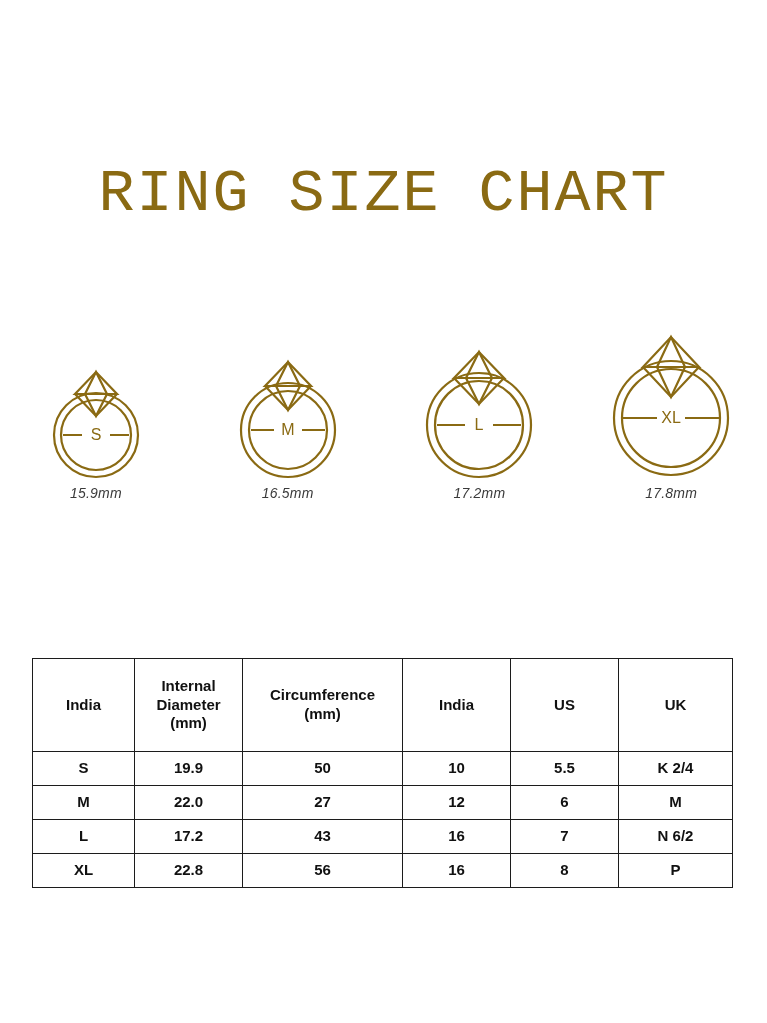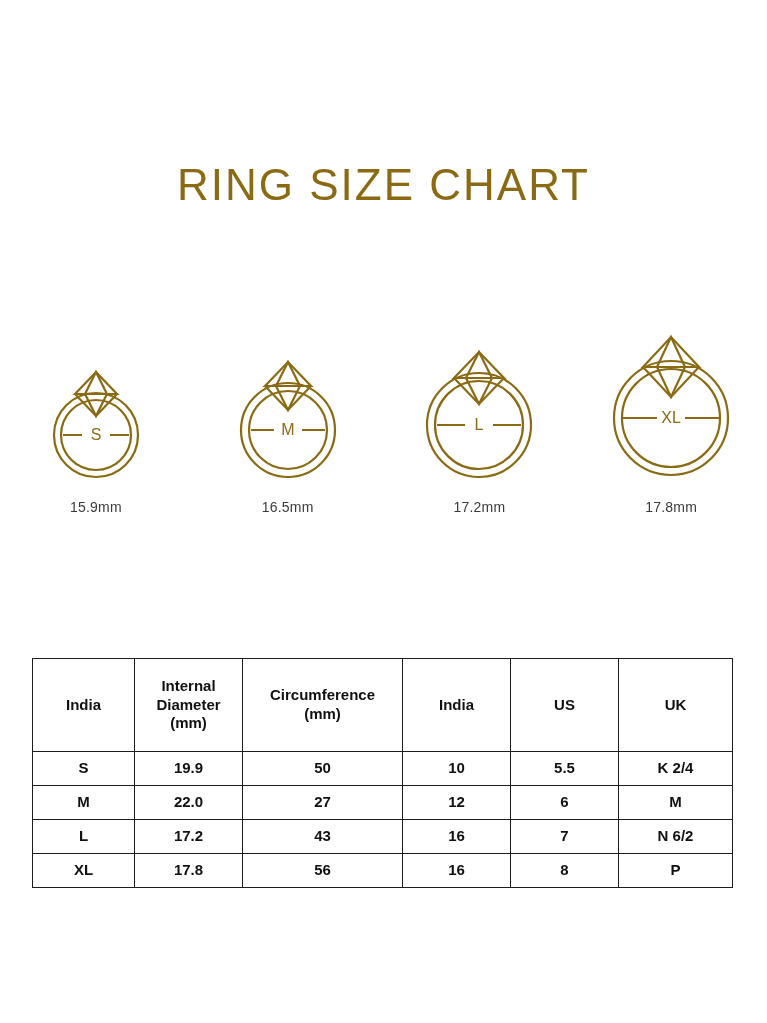--- a/index.html
+++ b/index.html
@@ -19,25 +19,25 @@
     width: 767px;
     height: 1023px;
     position: relative;
   }
   .chart-title {
     position: absolute;
     top: 160px;
     left: 0;
     width: 767px;
     text-align: center;
-    font-size: 44px;
+    font-size: 60px;
     letter-spacing: 2px;
     color: #8a6a13;
     font-weight: 400;
-    font-family: Liberation Sans, sans-serif;
+    font-family: Liberation Mono, monospace;
   }
   .rings-row {
     position: absolute;
     top: 315px;
     left: 0;
     width: 767px;
     display: flex;
     justify-content: space-around;
     align-items: flex-end;
   }
@@ -47,24 +47,25 @@
     flex-direction: column;
     align-items: center;
   }
   .ring-svg-wrap {
     height: 170px;
     display: flex;
     align-items: flex-end;
     justify-content: center;
   }
   .ring-caption {
-    margin-top: 14px;
+    margin-top: 0;
     font-size: 14px;
     color: #3a3a3a;
     letter-spacing: .2px;
+    font-style: italic;
   }
   table.size-table {
     position: absolute;
     top: 658px;
     left: 32px;
     width: 700px;
     border-collapse: collapse;
     table-layout: fixed;
   }
   table.size-table td, table.size-table th {
@@ -226,21 +227,21 @@
       <tr>
         <td>L</td>
         <td>17.2</td>
         <td>43</td>
         <td>16</td>
         <td>7</td>
         <td>N 6/2</td>
       </tr>
       <tr>
         <td>XL</td>
-        <td>17.8</td>
+        <td>22.8</td>
         <td>56</td>
         <td>16</td>
         <td>8</td>
         <td>P</td>
       </tr>
     </tbody>
   </table>
 
 </div>
 

